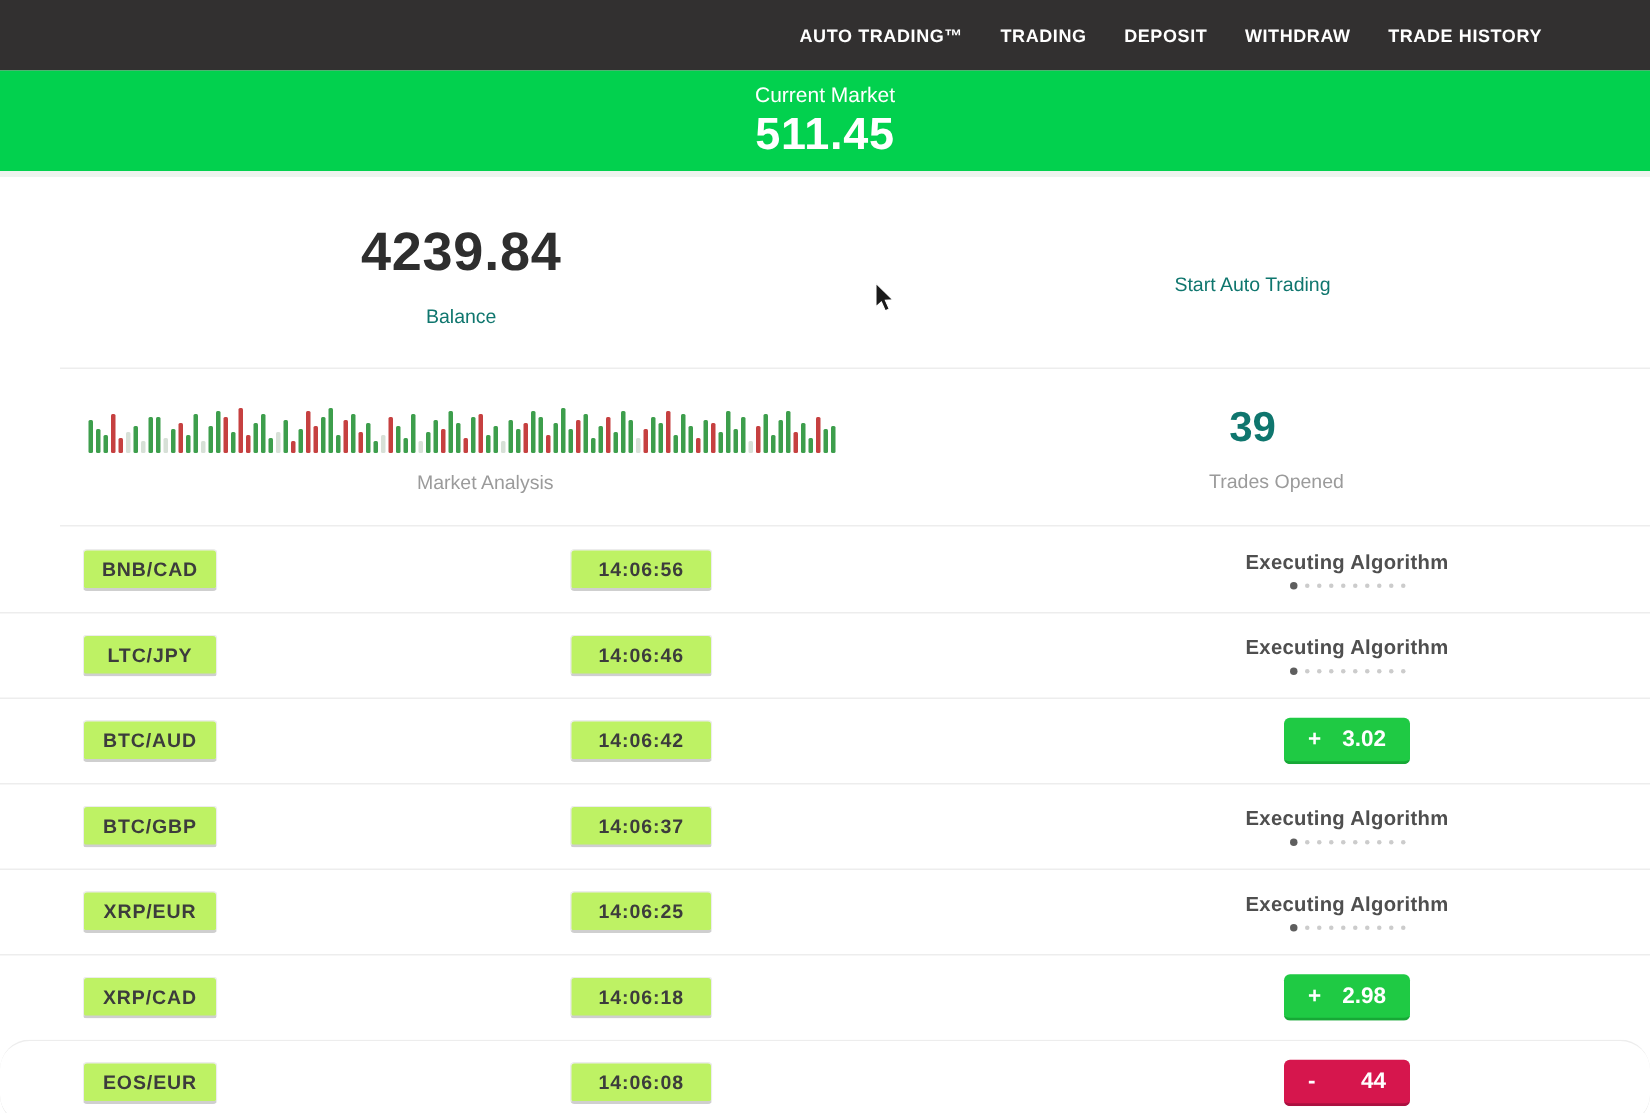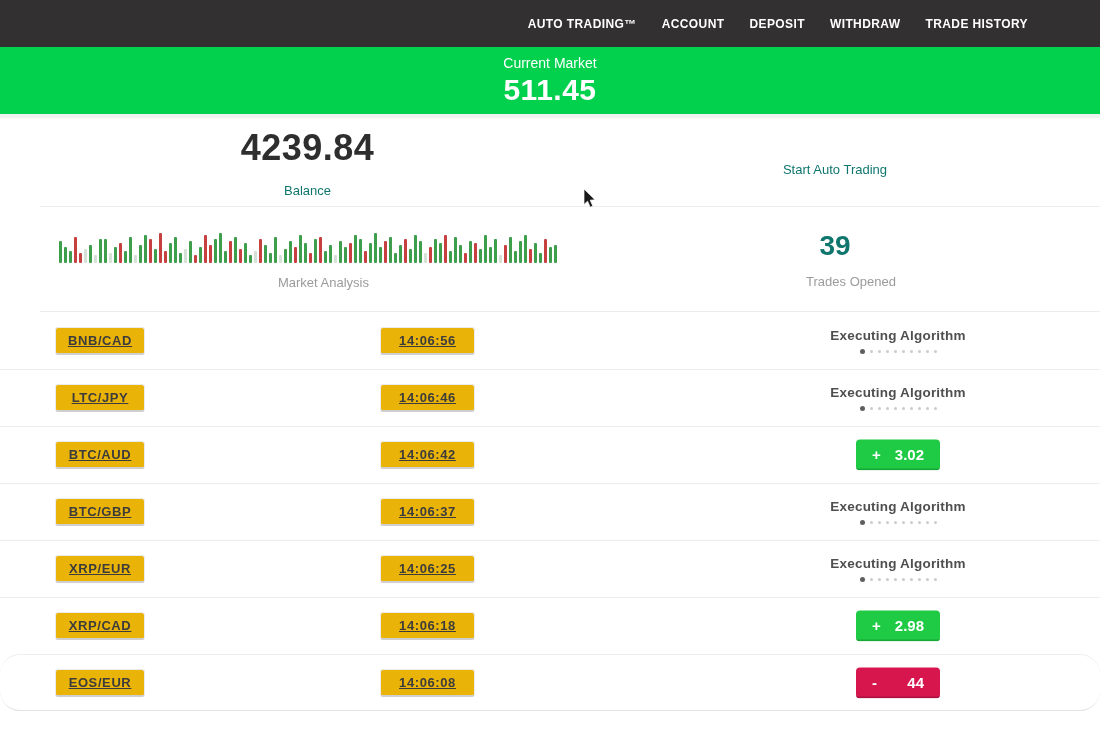--- a/index.html
+++ b/index.html
@@ -40,21 +40,21 @@
     align-items: center;
     justify-content: center;
     color: #ffffff;
     border-bottom: 4px solid #eef3ef;
   }
   .profit-banner .label { font-size: 14px; margin-bottom: 2px; }
   .profit-banner .value { font-size: 30px; font-weight: bold; letter-spacing: 0.5px; }
 
   
   .stats-row { position: relative; }
-  .stats-row.first  { height: 89px; }
+  .stats-row.first  { height: 128px; }
   .stats-row.second { height: 105px; }
   .sect-divider {
     position: absolute;
     left: 40px; right: 0; bottom: 0;
     border-bottom: 1px solid #ededed;
   }
   .left-stat {
     position: absolute;
     left: 55px; width: 505px; top: 0; bottom: 0;
     display: flex; flex-direction: column;
@@ -105,31 +105,30 @@
   .trade-row {
     position: relative;
     height: 57px;
     border-top: 1px solid #ededed;
   }
   .trade-row:first-of-type { border-top: none; }
   .trade-row.last { border-bottom: 1px solid #e2e2e2; border-radius: 20px; }
   .tag {
     position: absolute;
     top: 50%; transform: translateY(-50%);
-    background: #eab308;
+    background: #bef264;
     border: 1px solid #ececec;
     border-bottom: 2px solid #cfcfcf;
     border-radius: 3px;
     font-size: 13px;
     font-weight: bold;
     color: #3c3c3c;
     letter-spacing: 0.6px;
     text-align: center;
     padding: 5px 0;
-    text-decoration: underline;
   }
   .tag.pair { left: 55px;  width: 90px; }
   .tag.time { left: 380px; width: 95px; }
 
   .status-cell {
     position: absolute;
     left: 808px; width: 180px;
     top: 50%; transform: translateY(-50%);
     text-align: center;
   }
@@ -164,21 +163,21 @@
   .result.loss   { background: #d6164d; border-bottom: 2px solid #ab1040; }
 
   
   .cursor { position: absolute; left: 583px; top: 189px; pointer-events: none; z-index: 10; }
 </style>
 </head>
 <body>
 
 <div class="navbar">
   <div class="nav-item">AUTO TRADING™</div>
-  <div class="nav-item">ACCOUNT</div>
+  <div class="nav-item">TRADING</div>
   <div class="nav-item">DEPOSIT</div>
   <div class="nav-item">WITHDRAW</div>
   <div class="nav-item">TRADE HISTORY</div>
 </div>
 
 <div class="profit-banner">
   <div class="label">Current Market</div>
   <div class="value">511.45</div>
 </div>
 

